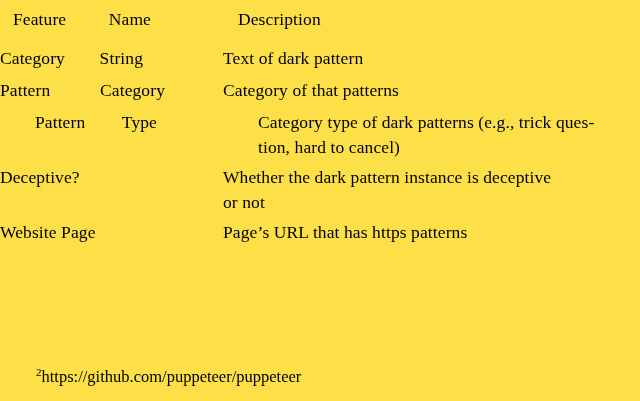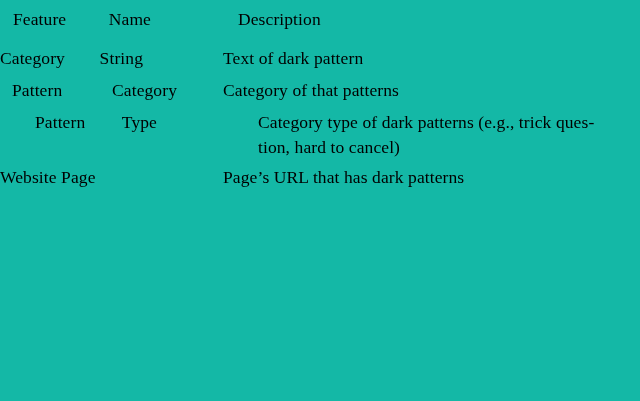--- a/index.html
+++ b/index.html
@@ -14,21 +14,21 @@
     overflow: hidden;
     font-family: "Liberation Serif", "DejaVu Serif", serif;
     color: #000000;
     -webkit-font-smoothing: antialiased;
   }
 
   #page {
     position: relative;
     width: 640px;
     height: 401px;
-    background: #14b8a6;
+    background: #fde047;
   }
 
   
   .feature-table {
     position: absolute;
     left: 0;
     top: 2px;
     width: 640px;
     border-collapse: collapse;
     table-layout: fixed;
@@ -128,50 +128,62 @@
           <span class="just-full" style="display:block;width:143px;">Category String</span>
         </td>
         <td class="cell cell-2 rule-mid">
           <span class="nowrapline">Text of dark pattern</span>
         </td>
       </tr>
 
 
       <tr class="r3">
         <td class="cell cell-1">
-          <span class="just-full" style="display:block;width:165px;margin-left:12px;">Pattern Category</span>
+          <span class="just-full" style="display:block;width:165px;">Pattern Category</span>
         </td>
         <td class="cell cell-2">
           <span class="nowrapline">Category of that patterns</span>
         </td>
       </tr>
 
       <tr class="r4">
         <td class="cell cell-1">
           <span class="just-full" style="display:block;width:122px;">Pattern Type</span>
         </td>
         <td class="cell cell-2">
           <div class="nowrapline">Category type of dark patterns (e.g., trick ques-</div>
           <div class="nowrapline">tion, hard to cancel)</div>
         </td>
       </tr>
 
 
+      <tr class="r6">
+        <td class="cell cell-1">
+          <span>Deceptive?</span>
+        </td>
+        <td class="cell cell-2">
+          <div class="nowrapline">Whether the dark pattern instance is deceptive</div>
+          <div class="nowrapline">or not</div>
+        </td>
+      </tr>
 
       <tr class="r7">
         <td class="cell cell-1">
           <span>Website Page</span>
         </td>
         <td class="cell cell-2">
-          <span class="nowrapline">Page’s URL that has dark patterns</span>
+          <span class="nowrapline">Page’s URL that has https patterns</span>
         </td>
       </tr>
 
       <tr>
         <td class="rule-bottom" style="height:0;"></td>
         <td class="rule-bottom" style="height:0;border-left:0;"></td>
       </tr>
 
     </tbody>
   </table>
 
+  <div class="footnote">
+    <sup>2</sup><span>https://github.com/puppeteer/puppeteer</span>
+  </div>
 
 </div>
 
 </body></html>

